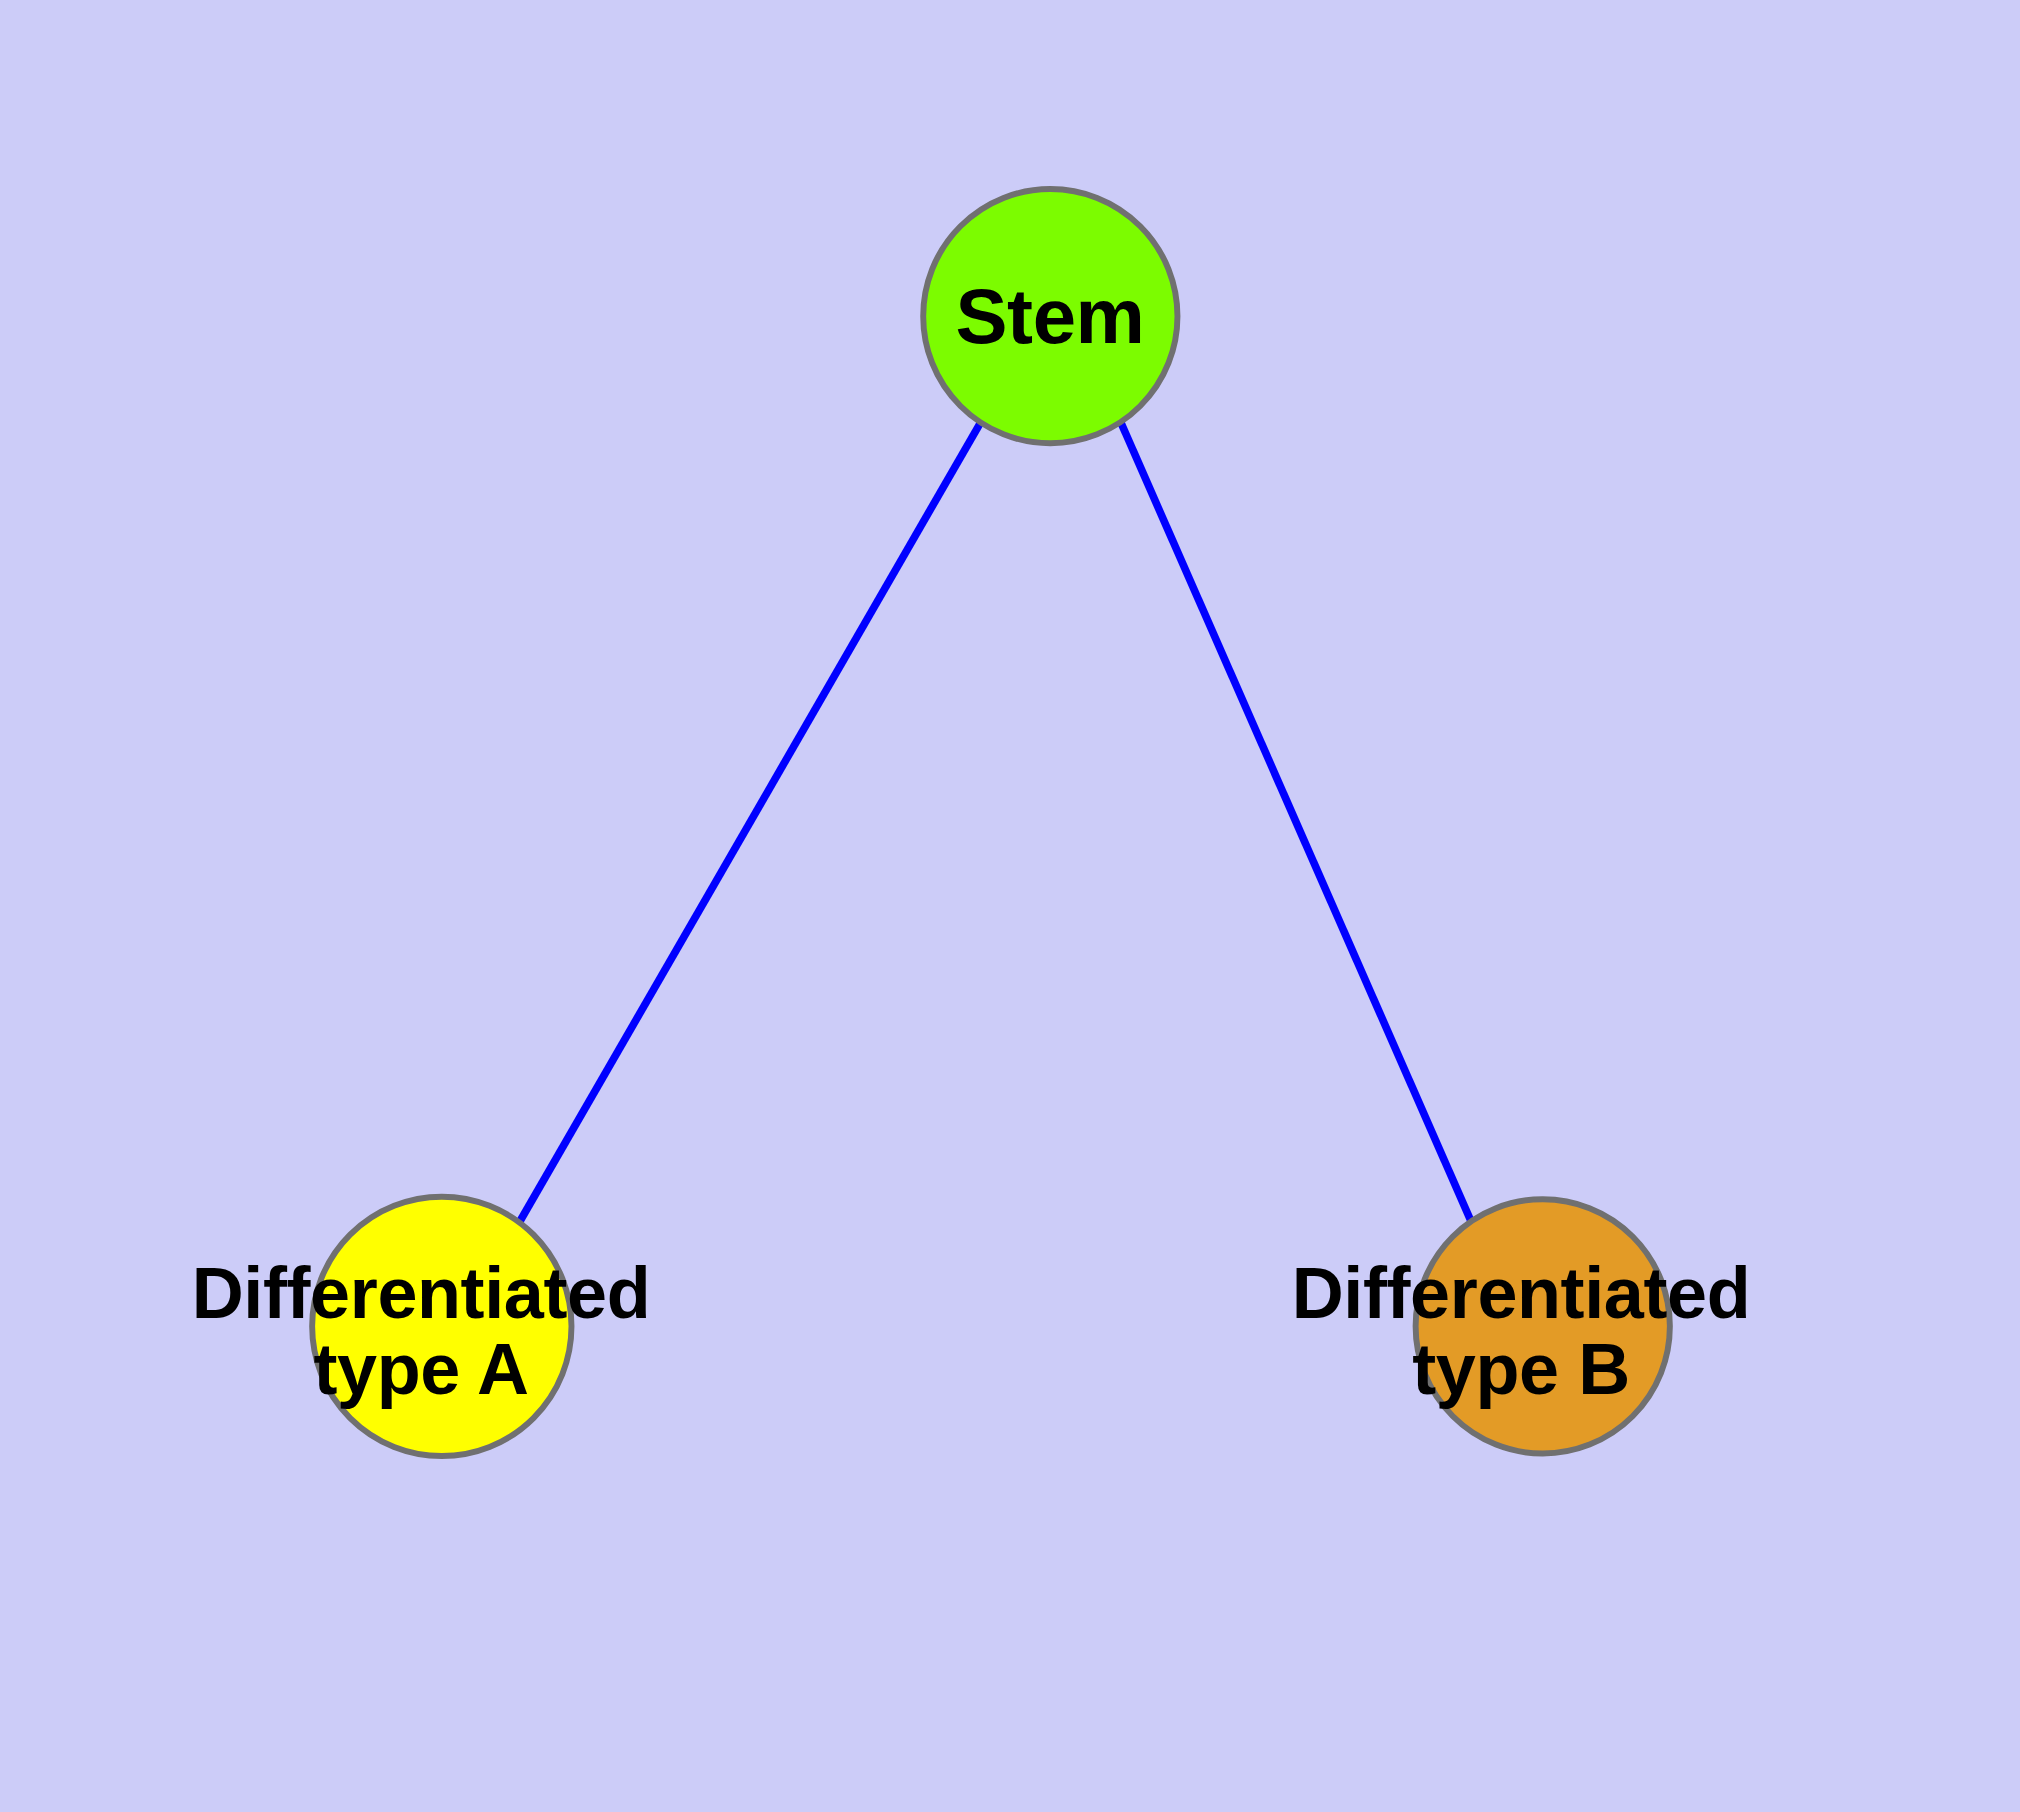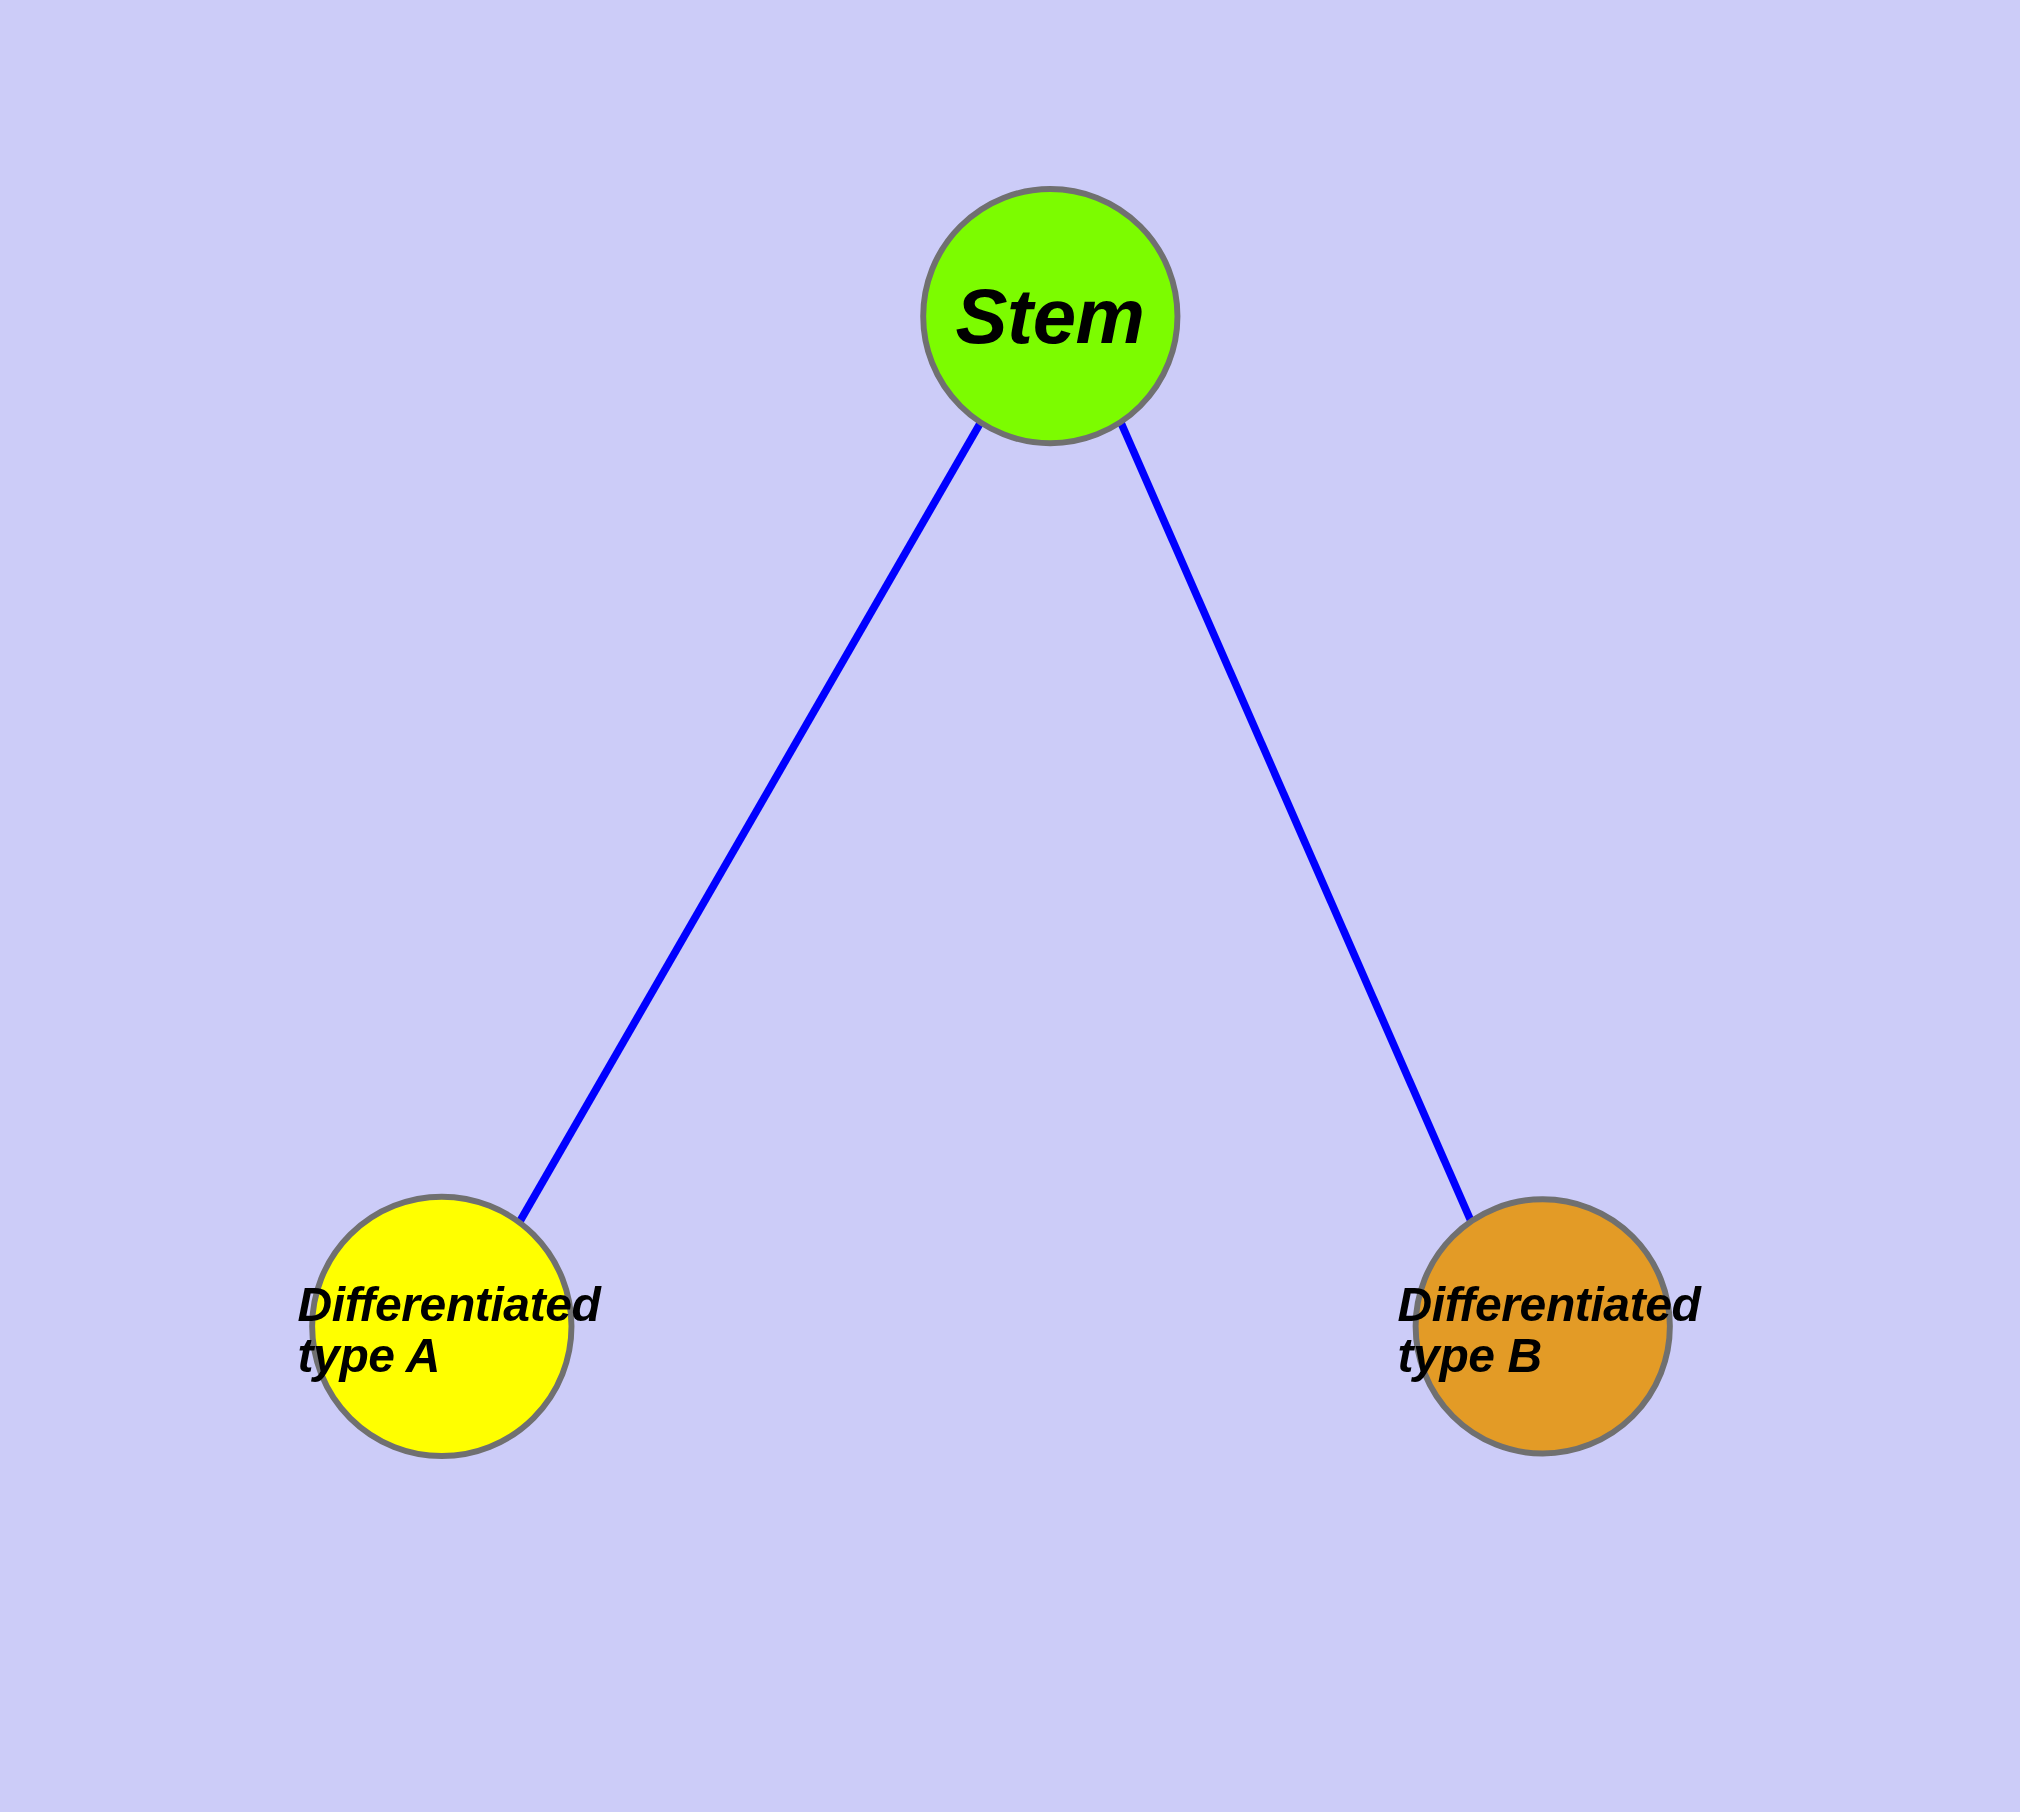--- a/index.html
+++ b/index.html
@@ -25,34 +25,32 @@
     position: absolute;
     left: 0; top: 0;
     width: 2021px;
     height: 1812px;
   }
   .node-label {
     position: absolute;
     color: #000000;
     font-weight: bold;
     font-family: "Liberation Sans", sans-serif;
-    text-align: left;
+    text-align: center;
     white-space: pre;
     line-height: 1.06;
     letter-spacing: -0.4px;
     transform: translate(-50%, -50%);
     pointer-events: none;
-    font-style: italic;
   }
   #label-stem {
     font-size: 78px;
   }
   #label-diff-a, #label-diff-b {
-    font-size: 48px;
-    margin-left: 28px;
+    font-size: 72px;
   }
 </style>
 </head>
 <body>
 
 <div id="canvas">
 
   <div id="bg-rect" style="background: rgb(204, 204, 248);"></div>
 
   <svg id="graph-svg" viewBox="0 0 2384 2138" xmlns="http://www.w3.org/2000/svg">

